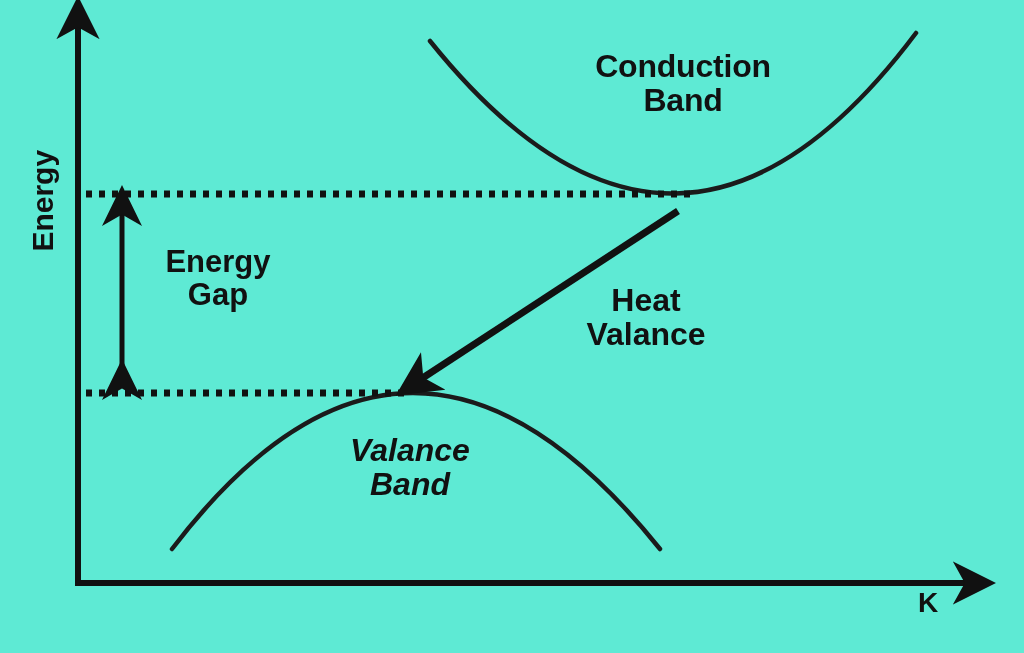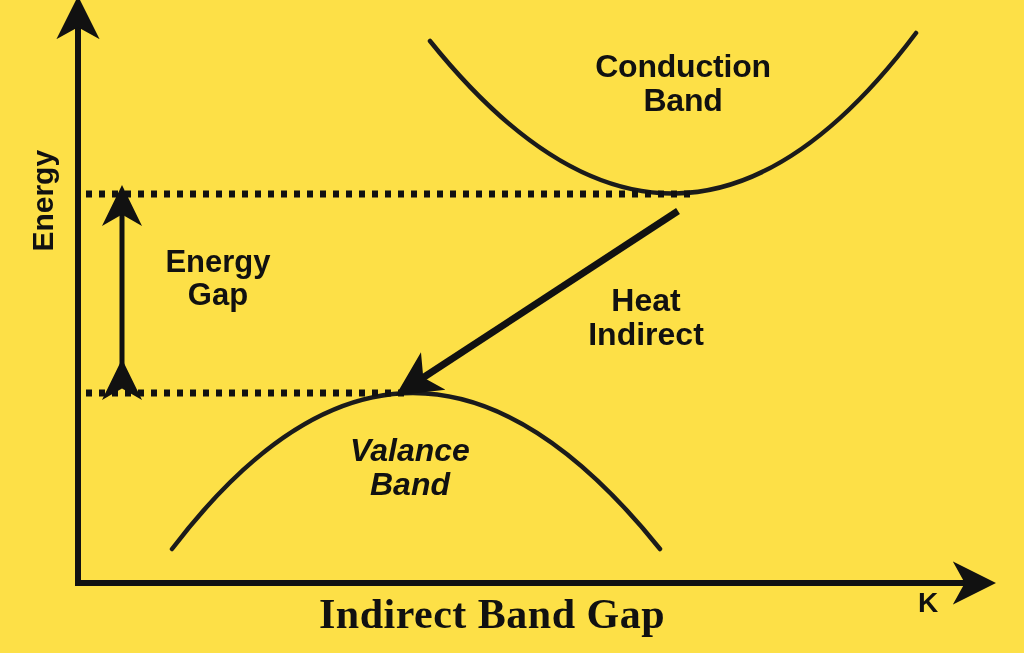--- a/index.html
+++ b/index.html
@@ -5,21 +5,21 @@
 <style>
   html, body {
     margin: 0;
     padding: 0;
     background: #ffffff;
   }
   #stage {
     position: relative;
     width: 1024px;
     height: 653px;
-    background: #fde047;
+    background: #5eead4;
     overflow: hidden;
     font-family: "Liberation Sans", sans-serif;
   }
   #diagram-svg {
     position: absolute;
     left: 0;
     top: 0;
     width: 1024px;
     height: 653px;
   }
@@ -117,24 +117,23 @@
     <line x1="678" y1="211" x2="418" y2="381" stroke="#111111" stroke-width="7" stroke-linecap="butt" marker-end="url(#ah-heat)"></line>
   </svg>
 
   <div class="lbl" id="label-conduction-band">Conduction
 Band</div>
 
   <div class="lbl" id="label-valence-band">Valance
 Band</div>
 
   <div class="lbl" id="label-heat-emission">Heat
-Indirect</div>
+Valance</div>
 
   <div class="lbl" id="label-energy-gap">Energy
 Gap</div>
 
   <div class="lbl" id="label-energy-axis">Energy</div>
 
   <div class="lbl" id="label-k-axis">K</div>
 
-  <div class="lbl" id="label-title">Indirect Band Gap</div>
 
 </div>
 
 </body></html>

